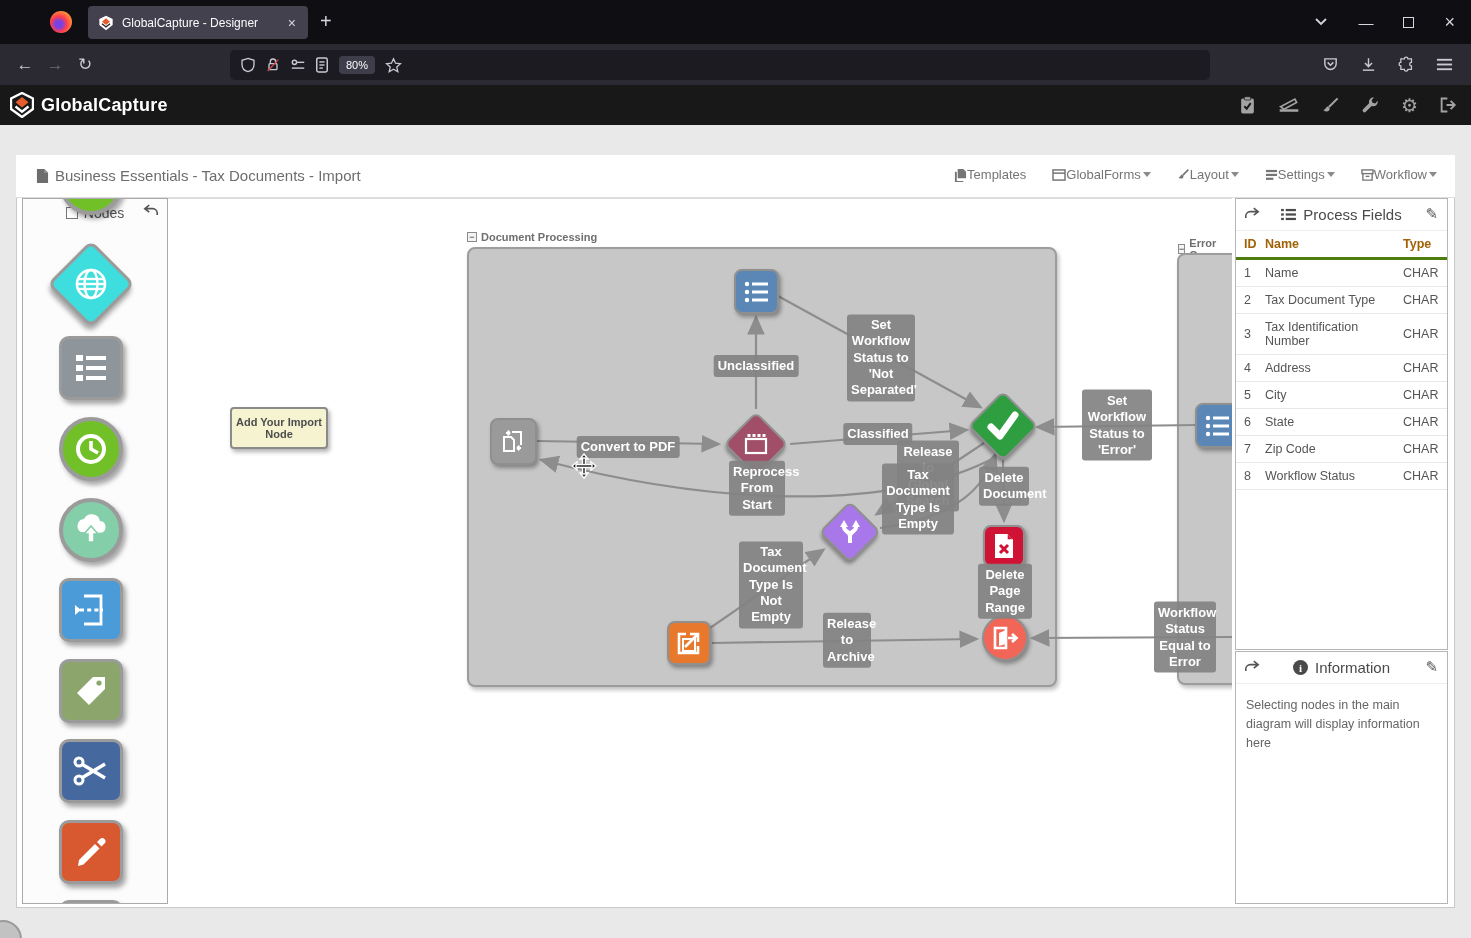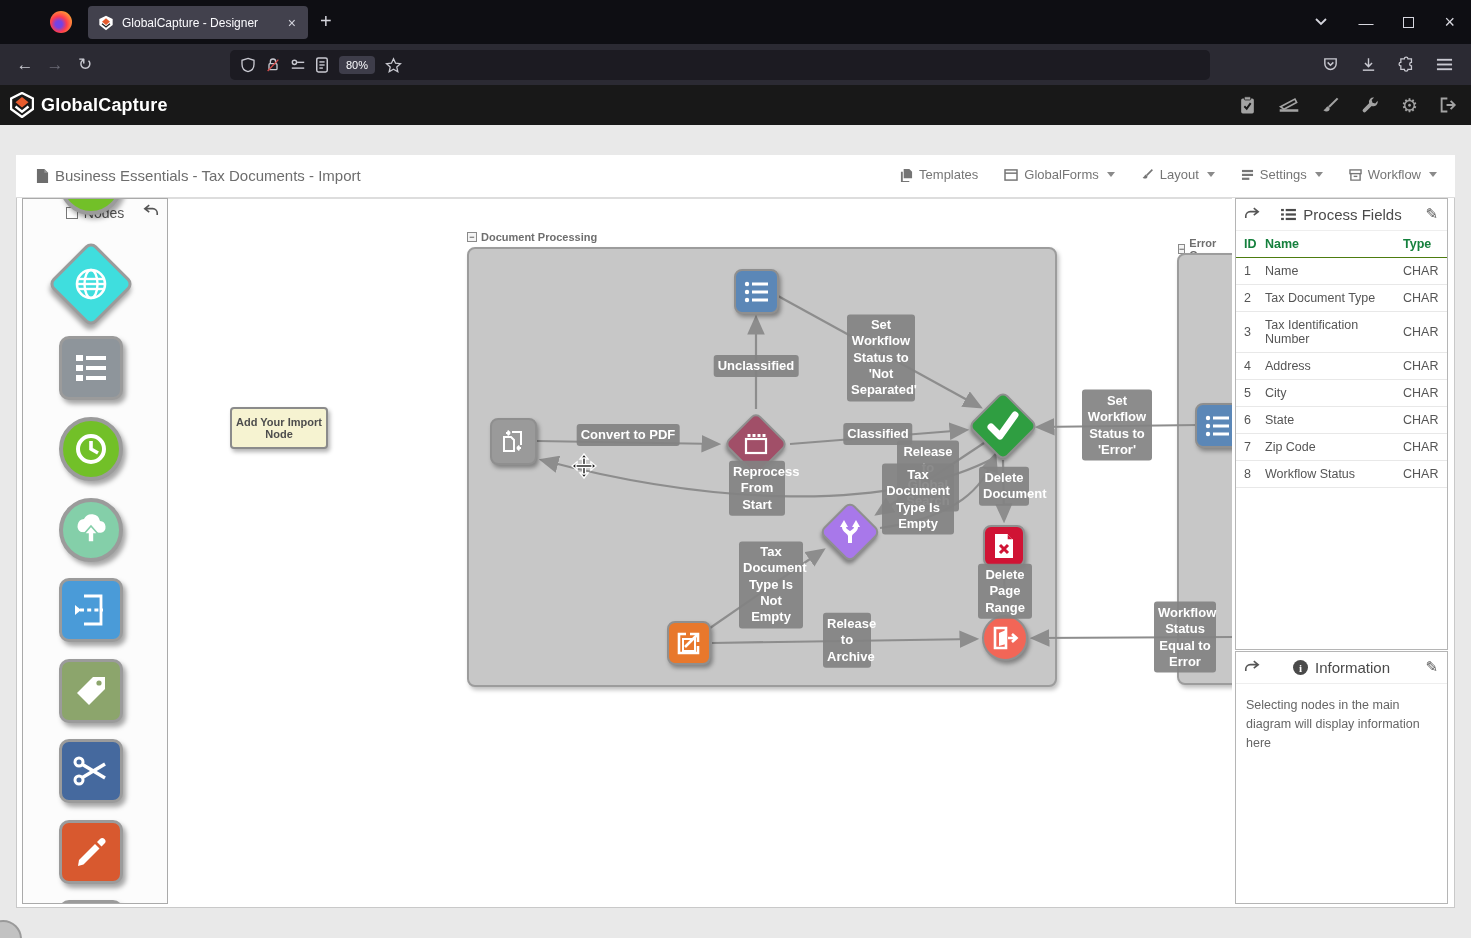--- a/index.html
+++ b/index.html
@@ -38,21 +38,21 @@
   .brand { display:flex; align-items:center; margin-left:10px; gap:7px; }
   .brand-text { color:#fff; font-size:18px; font-weight:bold; letter-spacing:.2px; }
   .appbar-icons { position:absolute; right:12px; top:0; height:40px; display:flex; align-items:center; gap:21px; }
   .gear-glyph { color:#a3a3a3; font-size:19px; }
 
   
   .card { position:absolute; left:16px; top:155px; width:1439px; height:753px; background:#fff; border:1px solid #c9c9c9; }
   .crumb-row { position:absolute; left:16px; top:155px; width:1439px; height:43px; border-bottom:1px solid #ddd; background:#fff; }
   .crumb { position:absolute; left:20px; top:12px; display:flex; align-items:center; gap:6px; color:#6d6d6d; font-size:15px; }
   .menus { position:absolute; right:18px; top:12px; display:flex; align-items:center; gap:26px; }
-  .menu-item { display:flex; align-items:center; gap:6px; color:#757575; font-size:13px; }
+  .menu-item { display:flex; align-items:center; color:#757575; font-size:13px; }
   .caret { width:0; height:0; border-left:4px solid transparent; border-right:4px solid transparent; border-top:5px solid #8a8a8a; margin-left:2px; }
 
   
   .palette { position:absolute; left:22px; top:198px; width:146px; height:706px; background:#fcfcfc; border:1px solid #aaa; overflow:hidden; }
   .palette-head { height:27px; display:flex; align-items:center; justify-content:center; gap:6px; color:#555; font-size:14px; position:relative; }
   .palette-head .chk { width:12px; height:12px; border:1.5px solid #777; background:#fff; }
   .palette-head .undo { position:absolute; right:8px; top:4px; }
   .pnode { position:absolute; box-shadow:3px 4px 5px rgba(0,0,0,.35); }
   .pn-square { width:64px; height:64px; border:3px solid #9b9b9b; border-radius:10px; display:flex; align-items:center; justify-content:center; }
   .pn-circle { width:64px; height:64px; border:4px solid #9b9b9b; border-radius:50%; display:flex; align-items:center; justify-content:center; }
@@ -74,21 +74,21 @@
   .cn-diamond > * { transform:rotate(-45deg); }
   .sticky { position:absolute; background:#f6f3d1; border:2px solid #8b8b8b; border-radius:4px; box-shadow:2px 3px 4px rgba(0,0,0,.3);
     display:flex; align-items:center; justify-content:center; font-size:11px; font-weight:bold; color:#4d4d4d; text-align:center; }
 
   
   .rpanel { position:absolute; background:#fff; border:1px solid #b5b5b5; }
   .rpanel-head { height:32px; display:flex; align-items:center; justify-content:center; gap:7px; color:#4a4a4a; font-size:15px; position:relative; border-bottom:1px solid #eee; }
   .rpanel-head .redo { position:absolute; left:8px; top:7px; }
   .rpanel-head .edit { position:absolute; right:9px; top:6px; color:#555; font-size:15px; }
   .pf-table { width:100%; border-collapse:collapse; font-size:12.5px; }
-  .pf-table th { text-align:left; color:#15803d; font-weight:bold; padding:6px 4px; border-bottom:1px solid #4d7c0f; }
+  .pf-table th { text-align:left; color:#a16207; font-weight:bold; padding:6px 4px; border-bottom:3px solid #4d7c0f; }
   .pf-table td { color:#555; padding:6px 4px; border-bottom:1px solid #e8e8e8; }
   .pf-table .c-id { width:25px; padding-left:8px; }
   .pf-table .c-type { width:48px; }
   .info-body { padding:12px 10px; font-size:12.5px; color:#666; line-height:1.5; }
   .info-circle { width:15px; height:15px; border-radius:50%; background:#4a4a4a; color:#fff; font-size:11px; font-weight:bold;
     display:flex; align-items:center; justify-content:center; font-family:"Liberation Serif", serif; }
 
   .corner-bubble { position:absolute; left:-16px; top:920px; width:38px; height:38px; border-radius:50%; background:#c2c2c2; border:2px solid #9a9a9a; }
 </style>
 </head>
@@ -456,21 +456,21 @@
       <svg class="ic" width="28" height="24" viewBox="0 0 28 24">
           <circle cx="4" cy="4" r="2.2" fill="#fff"></circle>
           <rect x="9" y="2.5" width="16" height="3" fill="#fff"></rect>
           <circle cx="4" cy="12" r="2.2" fill="#fff"></circle>
           <rect x="9" y="10.5" width="16" height="3" fill="#fff"></rect>
           <circle cx="4" cy="20" r="2.2" fill="#fff"></circle>
           <rect x="9" y="18.5" width="16" height="3" fill="#fff"></rect>
         </svg>
     </div>
 
-    <div class="elabel" style="left:460px; top:236px;">Convert to PDF</div>
+    <div class="elabel" style="left:460px; top:248px;">Convert to PDF</div>
     <div class="elabel" style="left:588px; top:167px;">Unclassified</div>
     <div class="elabel" style="left:713px; top:159px; width:68px;">Set Workflow Status to 'Not Separated'</div>
     <div class="elabel" style="left:710px; top:235px;">Classified</div>
     <div class="elabel" style="left:760px; top:277px; width:62px;">Release to Global Search</div>
     <div class="elabel" style="left:750px; top:300px; width:72px;">Tax Document Type Is Empty</div>
     <div class="elabel" style="left:836px; top:287px; width:50px;">Delete Document</div>
     <div class="elabel" style="left:949px; top:226px; width:70px;">Set Workflow Status to 'Error'</div>
     <div class="elabel" style="left:589px; top:289px; width:56px;">Reprocess From Start</div>
     <div class="elabel" style="left:603px; top:386px; width:64px;">Tax Document Type Is Not Empty</div>
     <div class="elabel" style="left:679px; top:441px; width:48px;">Release to Archive</div>

